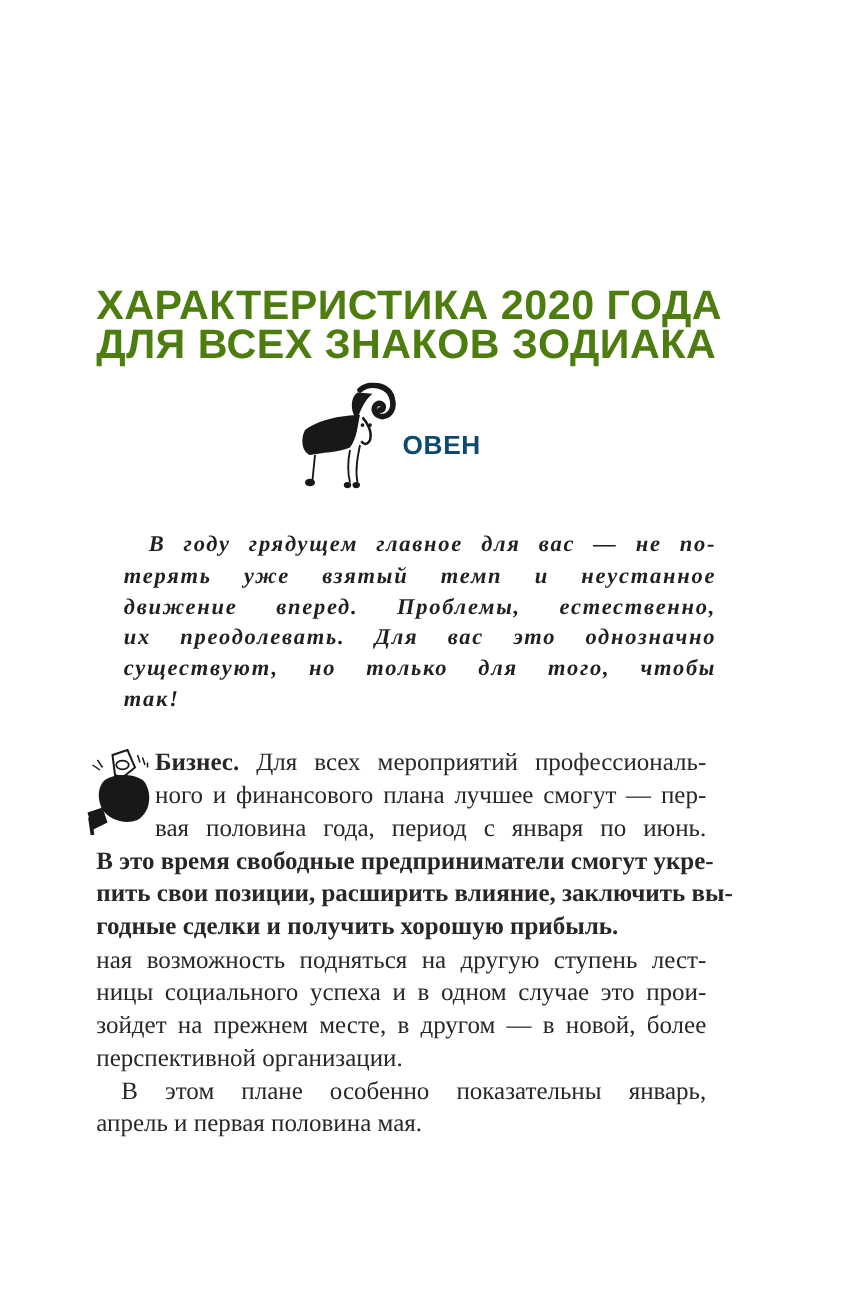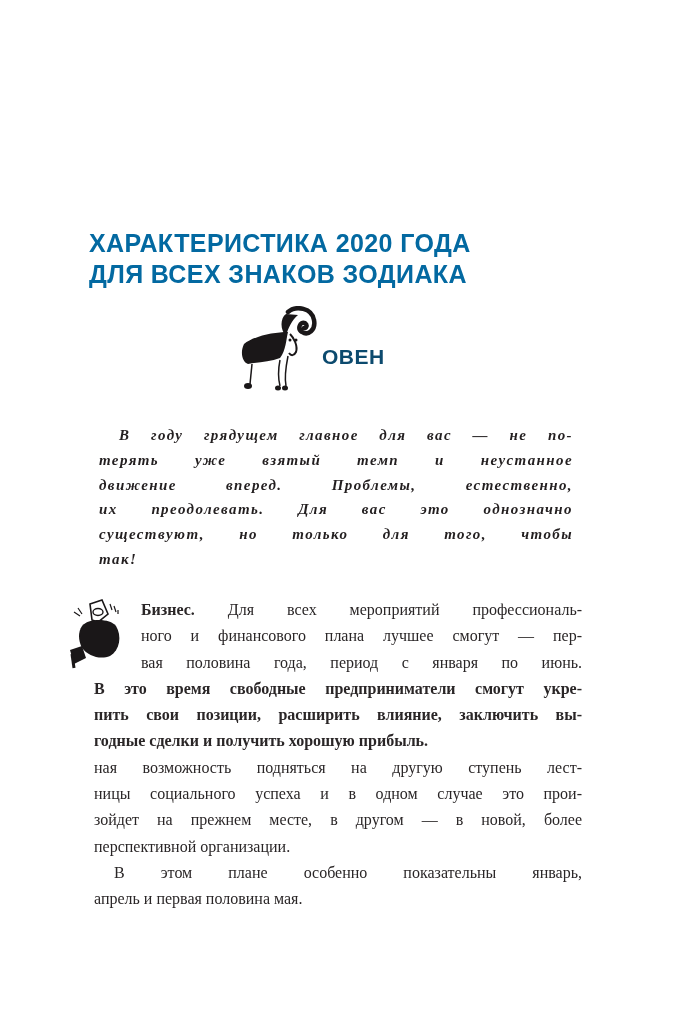--- a/index.html
+++ b/index.html
@@ -1,47 +1,47 @@
 <!DOCTYPE html>
 <html><head>
   <meta charset="utf-8">
   <style>
     html, body { margin: 0; padding: 0; background: #ffffff; }
     body { width: 691px; height: 1034px; position: relative; overflow: hidden; color: #231f20; }
     .page { position: absolute; left: 0; top: 0; width: 691px; height: 1034px; }
 
     .heading {
-      position: absolute; left: 89px; top: 228px; width: 500px;
+      position: absolute; left: 77px; top: 228px; width: 500px;
       font-family: "Liberation Sans", sans-serif; font-weight: bold;
-      font-size: 25px; line-height: 31px; letter-spacing: 0.4px;
-      color: #0369a1;
+      font-size: 33px; line-height: 31px; letter-spacing: 0.4px;
+      color: #4d7c0f;
     }
     .heading .line { display: block; white-space: nowrap; }
 
     .sign-block { position: absolute; left: 240px; top: 306px; width: 200px; height: 92px; }
     .ram-icon { position: absolute; left: 0; top: 0; width: 78px; height: 88px; }
     .sign-title {
       position: absolute; left: 82px; top: 39px;
       font-family: "Liberation Sans", sans-serif; font-weight: bold;
       font-size: 21px; letter-spacing: 0.5px; color: #0c4a6e;
     }
 
     .intro {
       position: absolute; left: 119px; top: 423px; width: 454px;
       font-family: "Liberation Serif", serif; font-style: italic; font-weight: bold;
-      font-size: 15px; line-height: 24.8px; letter-spacing: 1.4px; color: #231f20;
+      font-size: 18px; line-height: 24.8px; letter-spacing: 1.4px; color: #231f20;
     }
     .intro .line { display: block; white-space: nowrap; text-align: justify; text-align-last: justify; }
     .intro .line.first { padding-left: 0; }
     .intro .line.last { text-align-last: left; }
 
     .body-text {
-      position: absolute; left: 128px; top: 597px; width: 454px;
+      position: absolute; left: 111px; top: 597px; width: 454px;
       font-family: "Liberation Serif", serif;
-      font-size: 16px; line-height: 26.3px; color: #2a2627;
+      font-size: 20px; line-height: 26.3px; color: #2a2627;
     }
     .body-text .line { display: block; white-space: nowrap; text-align: justify; text-align-last: justify; }
     .body-text .line.indent-icon { margin-left: 13px; }
     .body-text .line.full { margin-left: 0; font-weight: bold; }
     .body-text .line.last { text-align-last: left; }
     .body-text .bold { font-weight: bold; }
 
     .fist-icon { position: absolute; left: 68px; top: 598px; width: 58px; height: 72px; }
   </style>
 </head>

